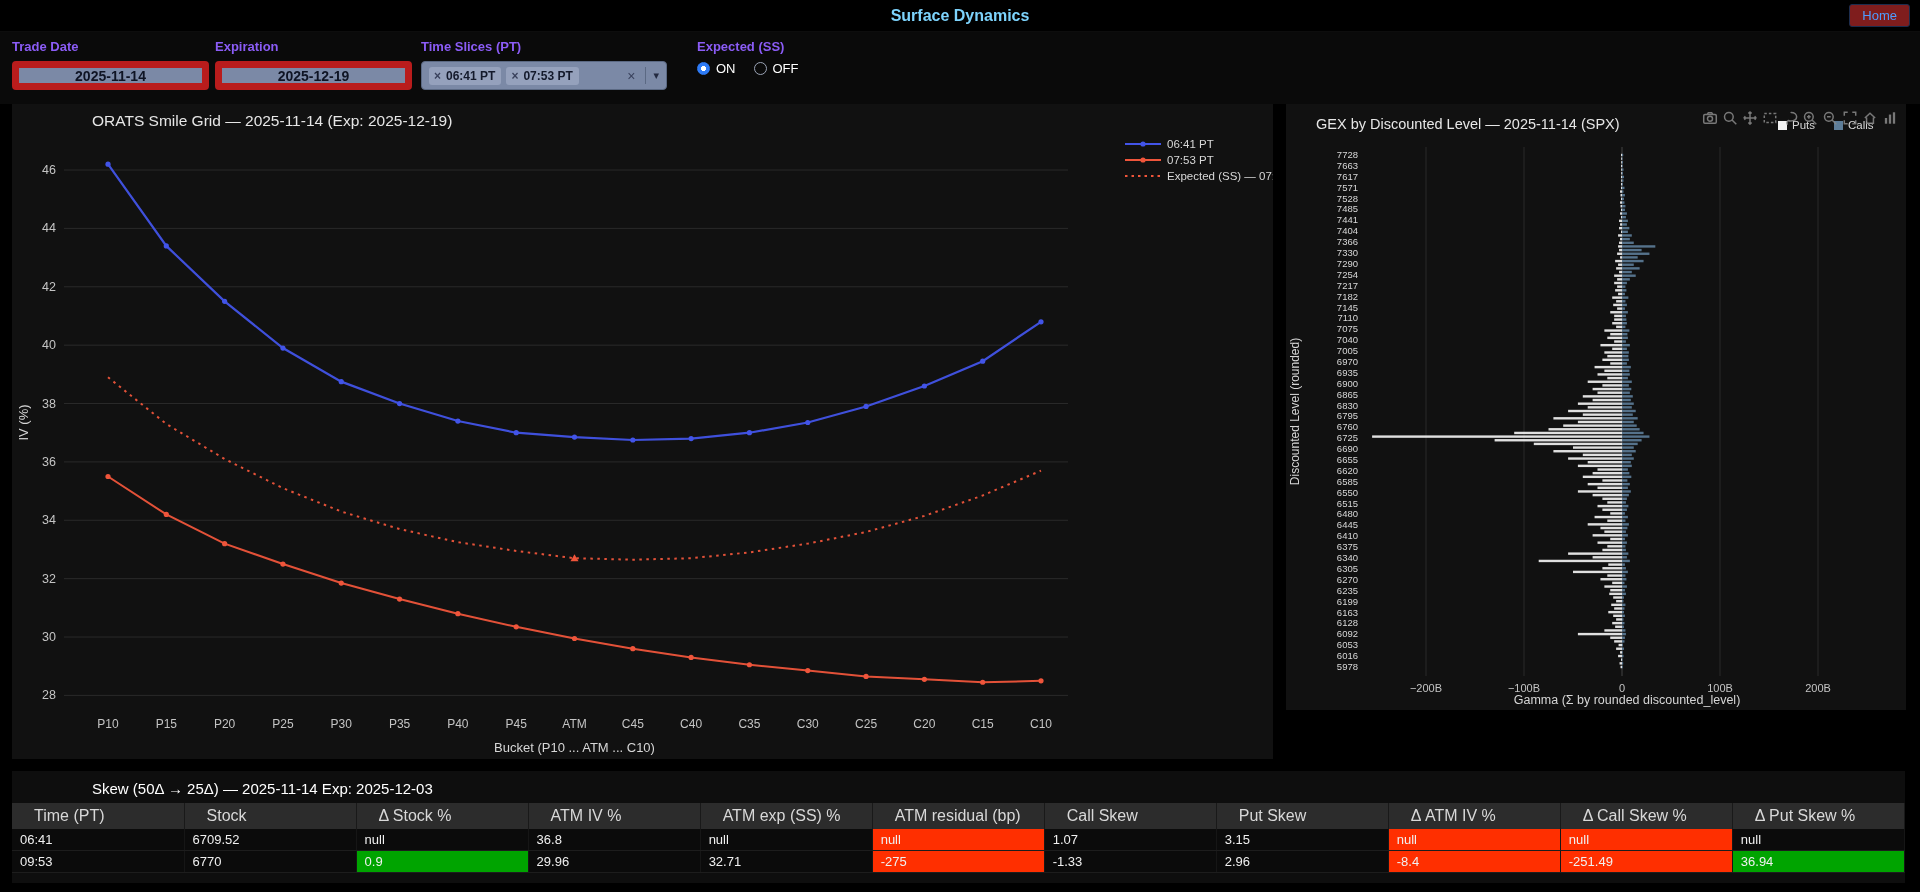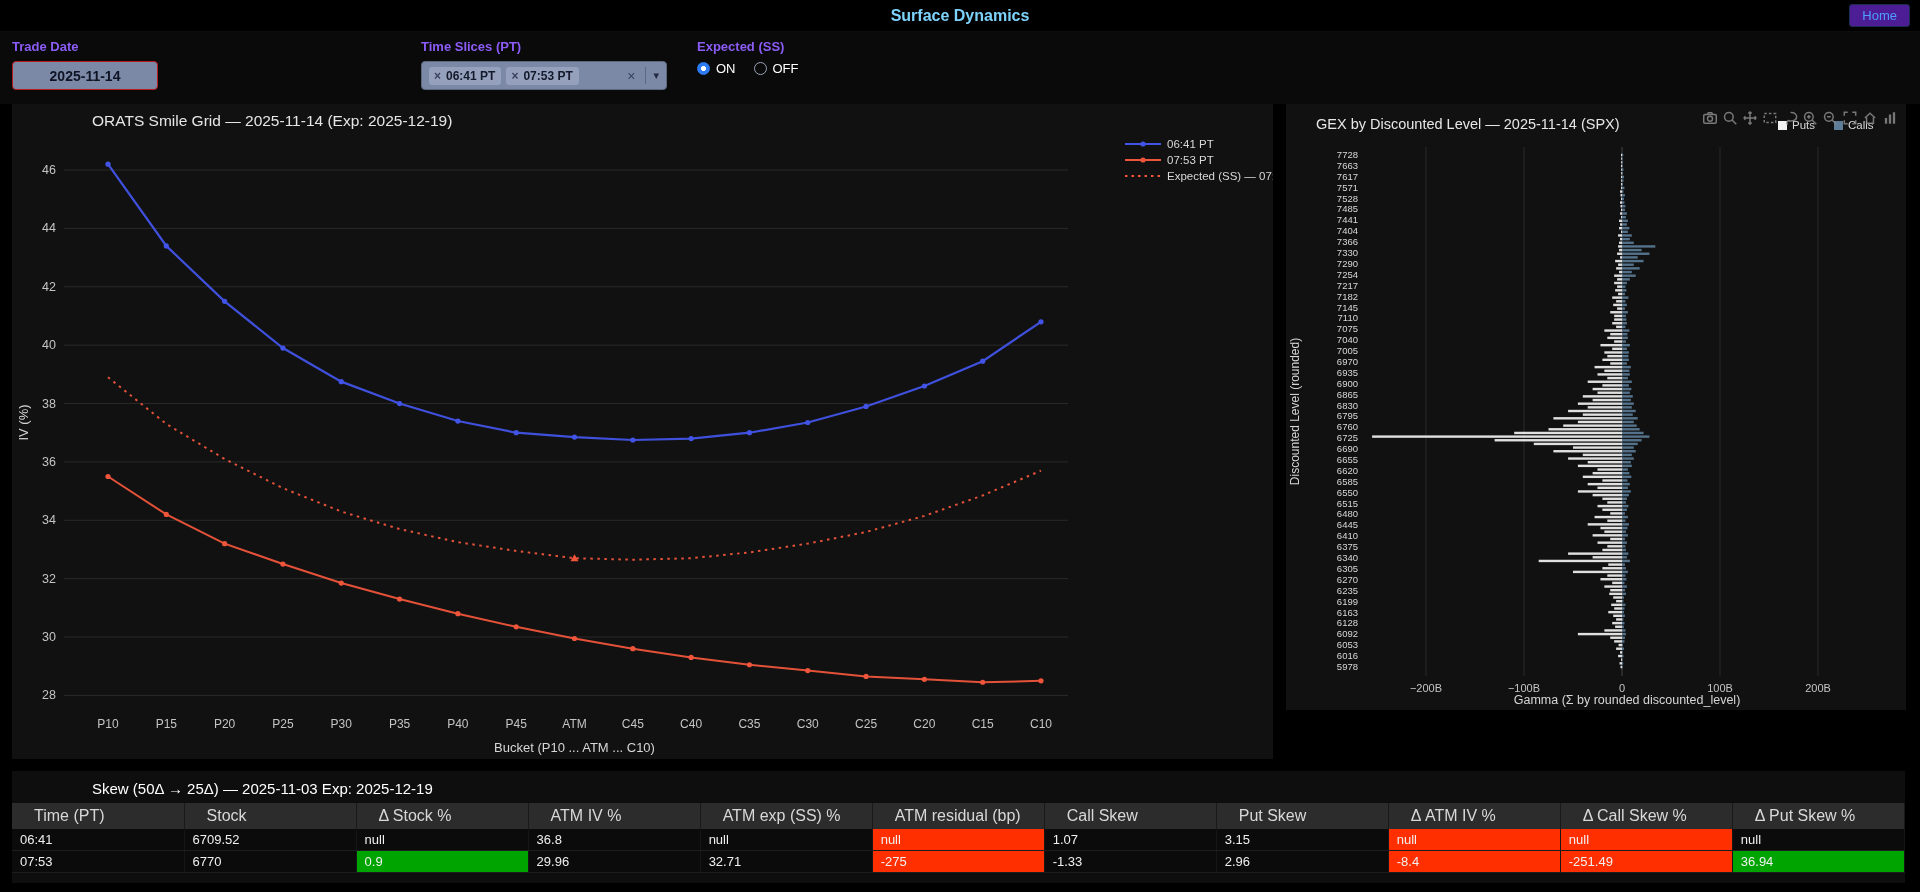--- a/index.html
+++ b/index.html
@@ -7,28 +7,28 @@
   body {
     width:1920px; height:892px; position:relative; overflow:hidden;
     background:#000; color:#fff;
     font-family:"Liberation Sans", sans-serif;
   }
   svg { font-family:"Liberation Sans", sans-serif; display:block; }
 
   
   .topbar { position:absolute; left:0; top:0; width:1920px; height:32px; background:#000; border-bottom:1px solid #0d0d0d; }
   .topbar-title { position:absolute; left:50%; top:7px; transform:translateX(-50%); font-size:16px; font-weight:bold; color:#7dd3fc; }
-  .home-link { position:absolute; right:10px; top:4px; padding:3px 12px; background:#4c1d95; border:1px solid #1c2d4e; border-radius:3px; color:#4f9dff; font-size:13px; text-decoration:none; cursor:pointer;text-align:right; }
+  .home-link { position:absolute; right:10px; top:4px; padding:3px 12px; background:#7f1d1d; border:1px solid #1c2d4e; border-radius:3px; color:#4f9dff; font-size:13px; text-decoration:none; cursor:pointer;text-align:right; }
 
   
   .controls { position:absolute; left:0; top:32px; width:1920px; height:72px; background:#0a0a0a; }
   .ctrl { position:absolute; top:7px; }
   .ctrl-label { display:block; font-size:13px; font-weight:bold; color:#8b5cf6; margin-bottom:7px; }
   .text-input {
-    width:146px; height:29px; background:#7b89a6; border:1px solid #b91c1c; border-radius:4px;
+    width:197px; height:29px; background:#7b89a6; border:7px solid #b91c1c; border-radius:4px;
     color:#0f1424; font-size:14px; font-weight:bold; display:flex; align-items:center; justify-content:center; cursor:text;
   }
   .multiselect {
     width:246px; height:29px; background:#7b89a6; border:1px solid #5b6983; border-radius:4px;
     display:flex; align-items:center; padding:0 7px; gap:5px; cursor:pointer;
   }
   .tag { background:#95a1bc; border-radius:3px; padding:2px 6px 2px 5px; font-size:12px; font-weight:600; color:#141a2c; display:flex; align-items:center; gap:5px; white-space:nowrap; }
   .tag-x { color:#39415c; font-size:12px; cursor:pointer; }
   .clear-x { margin-left:auto; color:#39415c; font-size:14px; cursor:pointer; padding:0 3px; }
   .caret { color:#232a40; font-size:11px; border-left:1px solid #5b6983; padding-left:7px; margin-left:2px; height:17px; line-height:17px; cursor:pointer; }
@@ -59,20 +59,24 @@
 
 <div class="topbar">
   <div class="topbar-title">Surface Dynamics</div>
   <a class="home-link">Home</a>
 </div>
 
 <div class="controls">
   <div class="ctrl" style="left:12px;">
     <span class="ctrl-label">Trade Date</span>
     <div class="text-input">2025-11-14</div>
+  </div>
+  <div class="ctrl" style="left:215px;">
+    <span class="ctrl-label">Expiration</span>
+    <div class="text-input">2025-12-19</div>
   </div>
   <div class="ctrl" style="left:421px;">
     <span class="ctrl-label">Time Slices (PT)</span>
     <div class="multiselect">
       <span class="tag">
           <span class="tag-x">×</span>
           <span>06:41 PT</span>
         </span>
       <span class="tag">
           <span class="tag-x">×</span>
@@ -623,21 +627,21 @@
         <svg viewBox="0 0 14 14" fill="none" stroke="#8a8a8a" stroke-width="1.3">
           <rect x="2.5" y="7" width="2" height="5" fill="#8a8a8a" stroke="none"></rect>
           <rect x="6" y="4" width="2" height="8" fill="#8a8a8a" stroke="none"></rect>
           <rect x="9.5" y="2" width="2" height="10" fill="#8a8a8a" stroke="none"></rect>
         </svg>
       </span>
     </div>
 </div>
 
 <div class="panel" id="skew-panel">
-  <div class="table-title">Skew (50Δ → 25Δ) — 2025-11-03   Exp: 2025-12-19</div>
+  <div class="table-title">Skew (50Δ → 25Δ) — 2025-11-14   Exp: 2025-12-03</div>
   <table id="skew-table">
       <thead>
         <tr>
           <th>Time (PT)</th>
           <th>Stock</th>
           <th>Δ Stock %</th>
           <th>ATM IV %</th>
           <th>ATM exp (SS) %</th>
           <th>ATM residual (bp)</th>
           <th>Call Skew</th>
@@ -655,21 +659,21 @@
           <td>36.8</td>
           <td>null</td>
           <td style="background: rgb(255, 47, 0);">null</td>
           <td>1.07</td>
           <td>3.15</td>
           <td style="background: rgb(255, 47, 0);">null</td>
           <td style="background: rgb(255, 47, 0);">null</td>
           <td>null</td>
         </tr>
         <tr>
-          <td>07:53</td>
+          <td>09:53</td>
           <td>6770</td>
           <td style="background: rgb(0, 164, 0);">0.9</td>
           <td>29.96</td>
           <td>32.71</td>
           <td style="background: rgb(255, 47, 0);">-275</td>
           <td>-1.33</td>
           <td>2.96</td>
           <td style="background: rgb(255, 47, 0);">-8.4</td>
           <td style="background: rgb(255, 47, 0);">-251.49</td>
           <td style="background: rgb(0, 164, 0);">36.94</td>

